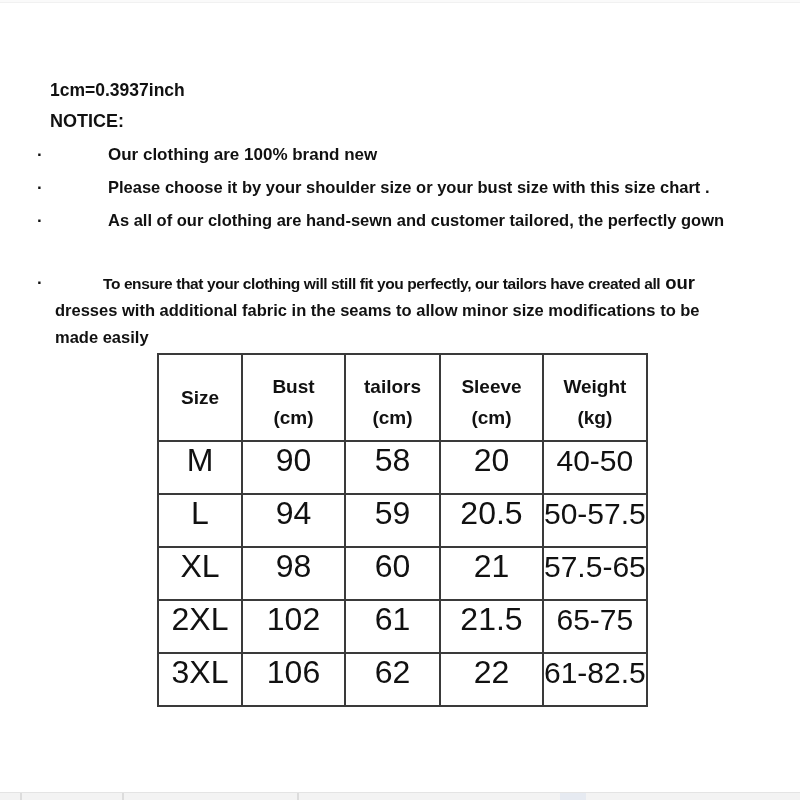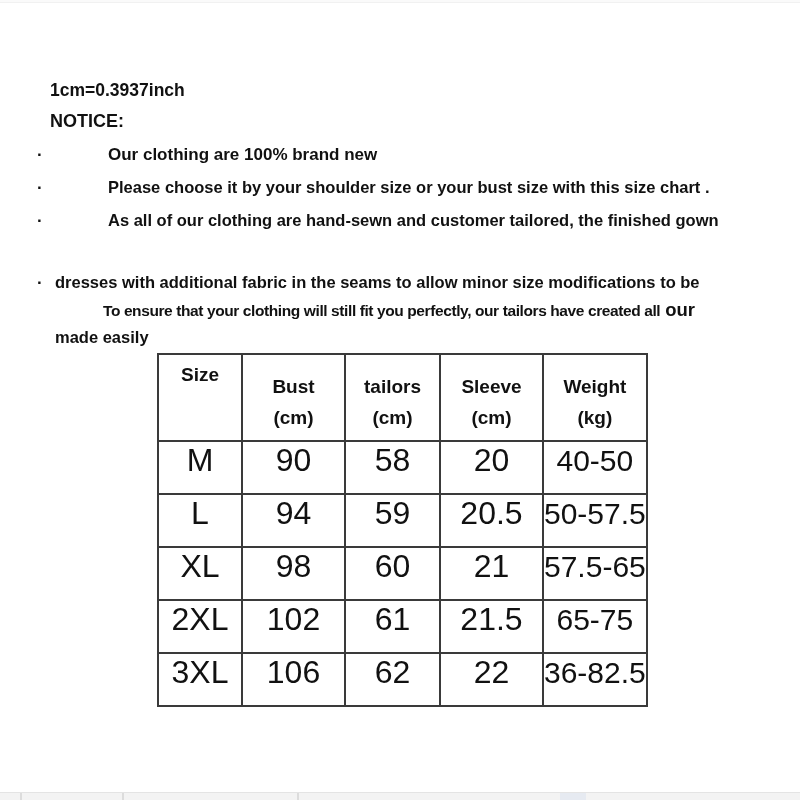--- a/index.html
+++ b/index.html
@@ -33,21 +33,21 @@
     color:#111;
   }
   .size-table th,.size-table td{
     border:2px solid #3a3a3a;text-align:center;padding:0;overflow:visible;
   }
   .th-stack{
     display:flex;flex-direction:column;align-items:center;
     box-sizing:border-box;height:65px;padding-top:12px;gap:12px;
     font-size:19px;font-weight:bold;line-height:19px;
   }
-  .th-stack.centered{padding-top:0;}
+  .th-stack.centered{justify-content:center;padding-top:0;}
   .size-table td{
     font-size:32px;font-weight:400;white-space:nowrap;
     padding-bottom:14px;vertical-align:middle;
   }
   .size-table td.wcell{font-size:30px;}
 </style>
 </head>
 <body>
 
 <div>
@@ -63,29 +63,29 @@
     <div class="bline indent" style="font-size:17px">Our clothing are 100% brand new</div>
   </div>
 
   <div class="abs bullet-item" style="top:174px">
     <span class="dot">·</span>
     <div class="bline indent">Please choose it by your shoulder size or your bust size with this size chart .</div>
   </div>
 
   <div class="abs bullet-item" style="top:207px">
     <span class="dot">·</span>
-    <div class="bline indent">As all of our clothing are hand-sewn and customer tailored, the finished gown</div>
+    <div class="bline indent">As all of our clothing are hand-sewn and customer tailored, the perfectly gown</div>
   </div>
 
   <div class="abs bullet-item" style="top:269px">
     <span class="dot">·</span>
-    <div class="bline">dresses with additional fabric in the seams to allow minor size modifications to be</div>
     <div class="bline indent-sm">
       <span class="cond">To ensure that your clothing will still fit you perfectly, our tailors have created all</span><span class="big">our</span>
     </div>
+    <div class="bline">dresses with additional fabric in the seams to allow minor size modifications to be</div>
     <div class="bline">made easily</div>
   </div>
 
   <table class="size-table">
     <colgroup>
       <col style="width:84px">
         <col style="width:103px">
         <col style="width:95px">
       <col style="width:103px">
         <col style="width:102px">
@@ -150,21 +150,21 @@
         <td>102</td>
         <td>61</td>
         <td>21.5</td>
         <td class="wcell">65-75</td>
       </tr>
       <tr style="height:42px">
         <td>3XL</td>
         <td>106</td>
         <td>62</td>
         <td>22</td>
-        <td class="wcell">36-82.5</td>
+        <td class="wcell">61-82.5</td>
       </tr>
     </tbody>
   </table>
 
   <div class="abs bottom-strip">
     <i class="tick" style="left:20px"></i>
     <i class="tick" style="left:122px"></i>
     <i class="tick" style="left:297px"></i>
     <i class="tick blue" style="left:560px"></i>
   </div>

